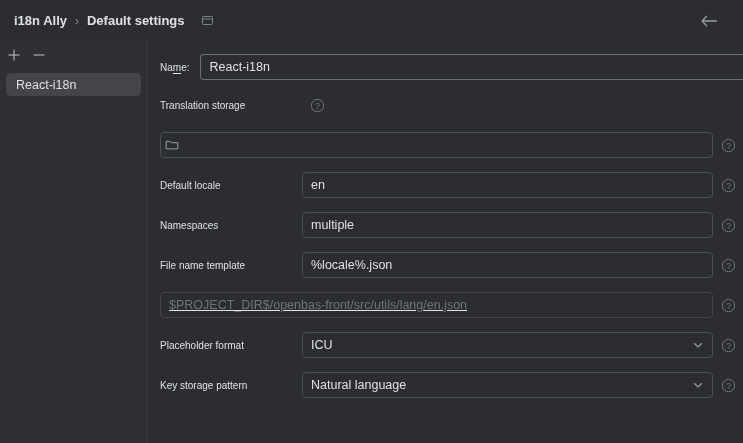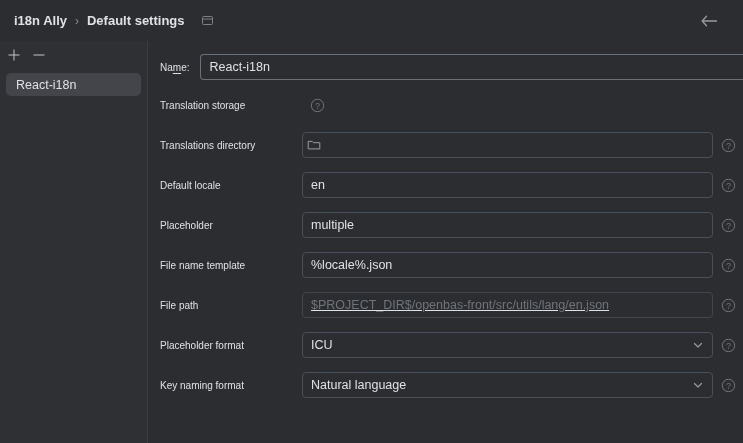--- a/index.html
+++ b/index.html
@@ -272,21 +272,20 @@
         <div class="row-label">Translation storage</div>
         <div class="help">
           <svg width="15" height="15" viewBox="0 0 15 15">
               <circle cx="7.5" cy="7.5" r="6.2" fill="none" stroke="#9da0a8" stroke-width="1"></circle>
               <text x="7.5" y="10.7" font-size="8.4" fill="#9da0a8" text-anchor="middle" font-family="Liberation Sans, sans-serif">?</text>
             </svg>
         </div>
       </div>
 
       <div class="form-row">
-        <div class="row-label">Translations directory</div>
         <div class="field">
           <span class="field-trail">
             <svg width="14" height="14" viewBox="0 0 14 14">
                 <path d="M1.2 3.4 h4 l1.2 1.3 h6.4 v6.2 h-11.6 z" fill="none" stroke="#b6bac0" stroke-width="1" stroke-linejoin="round"></path>
               </svg>
           </span>
         </div>
         <div class="help">
           <svg width="15" height="15" viewBox="0 0 15 15">
               <circle cx="7.5" cy="7.5" r="6.2" fill="none" stroke="#9da0a8" stroke-width="1"></circle>
@@ -302,21 +301,21 @@
         </div>
         <div class="help">
           <svg width="15" height="15" viewBox="0 0 15 15">
               <circle cx="7.5" cy="7.5" r="6.2" fill="none" stroke="#9da0a8" stroke-width="1"></circle>
               <text x="7.5" y="10.7" font-size="8.4" fill="#9da0a8" text-anchor="middle" font-family="Liberation Sans, sans-serif">?</text>
             </svg>
         </div>
       </div>
 
       <div class="form-row">
-        <div class="row-label">Placeholder</div>
+        <div class="row-label">Namespaces</div>
         <div class="field">
           <span class="field-value">multiple</span>
         </div>
         <div class="help">
           <svg width="15" height="15" viewBox="0 0 15 15">
               <circle cx="7.5" cy="7.5" r="6.2" fill="none" stroke="#9da0a8" stroke-width="1"></circle>
               <text x="7.5" y="10.7" font-size="8.4" fill="#9da0a8" text-anchor="middle" font-family="Liberation Sans, sans-serif">?</text>
             </svg>
         </div>
       </div>
@@ -328,21 +327,20 @@
         </div>
         <div class="help">
           <svg width="15" height="15" viewBox="0 0 15 15">
               <circle cx="7.5" cy="7.5" r="6.2" fill="none" stroke="#9da0a8" stroke-width="1"></circle>
               <text x="7.5" y="10.7" font-size="8.4" fill="#9da0a8" text-anchor="middle" font-family="Liberation Sans, sans-serif">?</text>
             </svg>
         </div>
       </div>
 
       <div class="form-row">
-        <div class="row-label">File path</div>
         <div class="field disabled">
           <span class="field-value">$PROJECT_DIR$/openbas-front/src/utils/lang/en.json</span>
         </div>
         <div class="help">
           <svg width="15" height="15" viewBox="0 0 15 15">
               <circle cx="7.5" cy="7.5" r="6.2" fill="none" stroke="#9da0a8" stroke-width="1"></circle>
               <text x="7.5" y="10.7" font-size="8.4" fill="#9da0a8" text-anchor="middle" font-family="Liberation Sans, sans-serif">?</text>
             </svg>
         </div>
       </div>
@@ -359,21 +357,21 @@
         </div>
         <div class="help">
           <svg width="15" height="15" viewBox="0 0 15 15">
               <circle cx="7.5" cy="7.5" r="6.2" fill="none" stroke="#9da0a8" stroke-width="1"></circle>
               <text x="7.5" y="10.7" font-size="8.4" fill="#9da0a8" text-anchor="middle" font-family="Liberation Sans, sans-serif">?</text>
             </svg>
         </div>
       </div>
 
       <div class="form-row">
-        <div class="row-label">Key naming format</div>
+        <div class="row-label">Key storage pattern</div>
         <div class="field">
           <span class="field-value">Natural language</span>
           <span class="field-trail">
             <svg width="12" height="12" viewBox="0 0 12 12">
                 <path d="M2.5 4.5 L6 8 L9.5 4.5" fill="none" stroke="#b6bac0" stroke-width="1.15" stroke-linecap="round" stroke-linejoin="round"></path>
               </svg>
           </span>
         </div>
         <div class="help">
           <svg width="15" height="15" viewBox="0 0 15 15">

